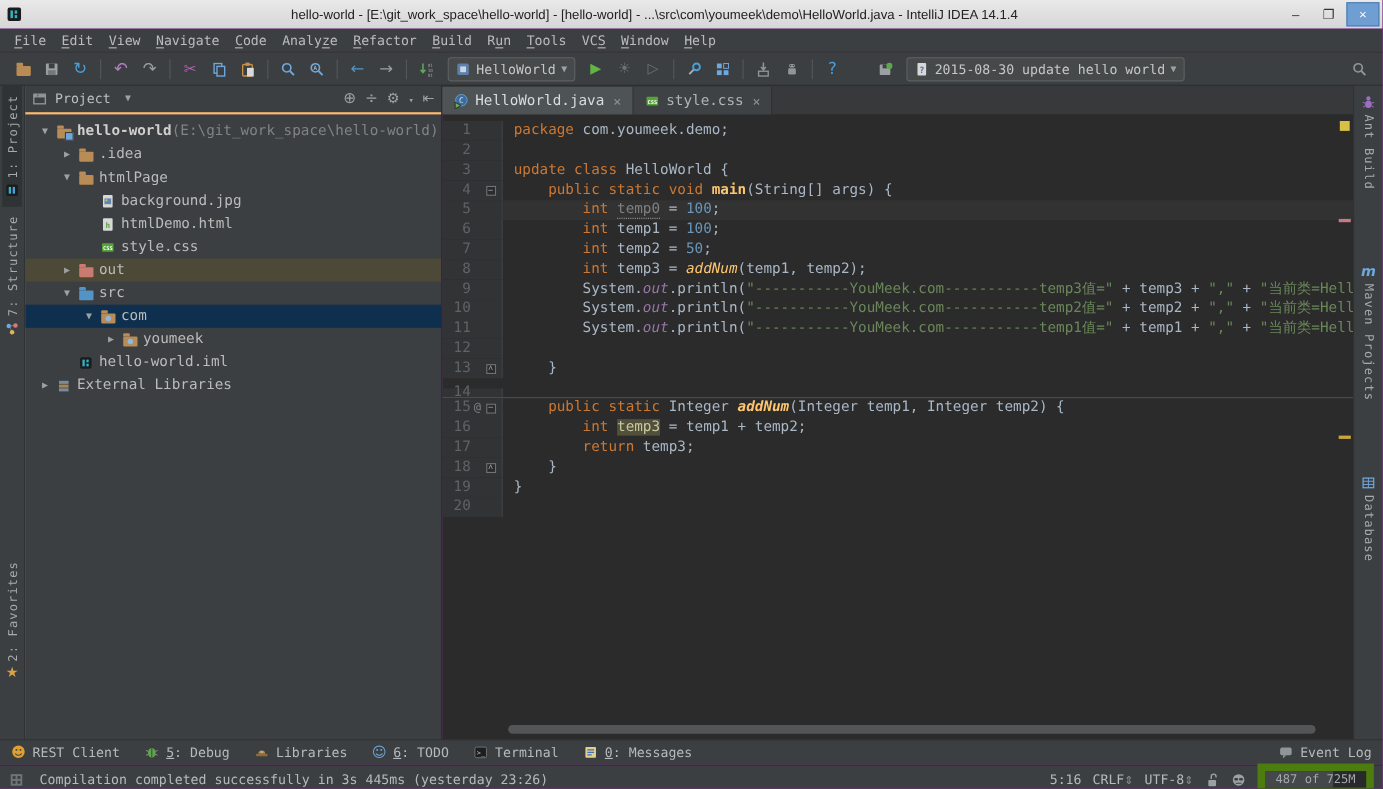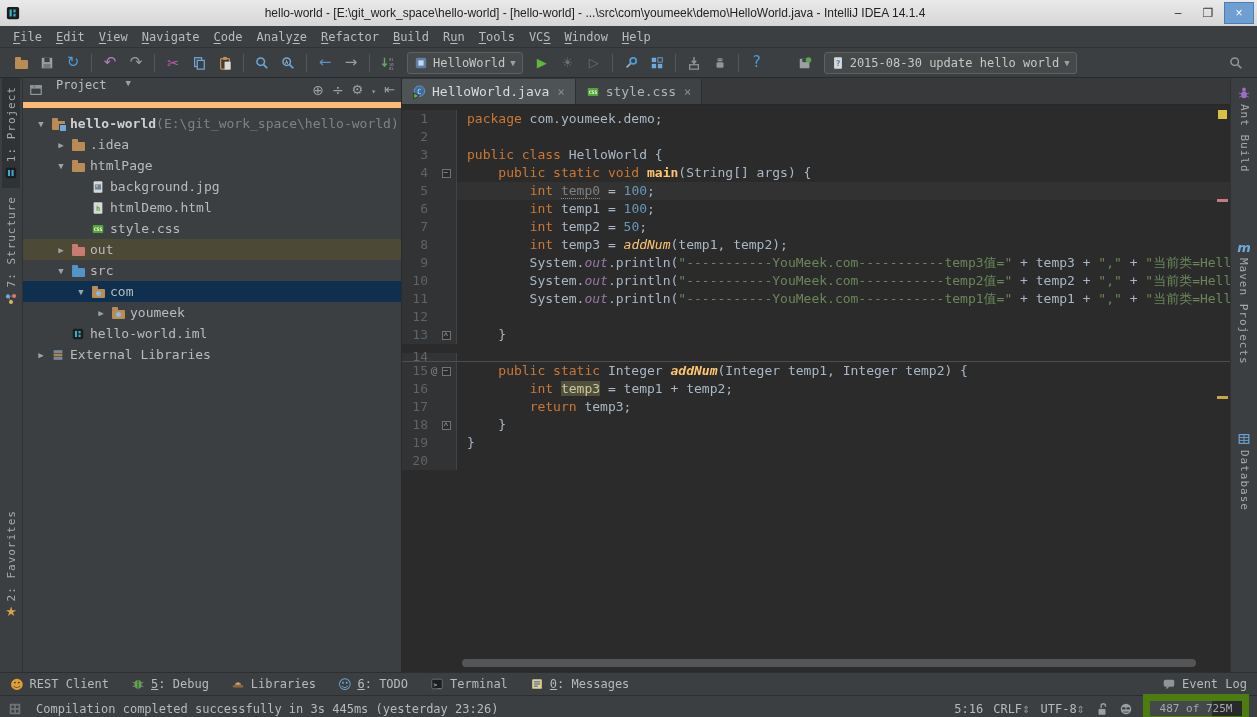--- a/index.html
+++ b/index.html
@@ -33,21 +33,21 @@
   .main{display:flex;height:594px;}
   .stripe{background:#3c3f41;display:flex;flex-direction:column;align-items:center;}
   .stripe.left{width:22px;border-right:1px solid #2f3133;}
   .stripe.right{width:26px;border-left:1px solid #2f3133;}
   .sbtn{display:flex;flex-direction:column;align-items:center;gap:4px;padding:8px 2px;}
   .sbtn.active{background:#2f3335;}
   .vtext{writing-mode:vertical-rl;font-size:11px;color:#a7abad;letter-spacing:1px;}
   .vtext.up{transform:rotate(180deg);}
   
   .project{width:378px;background:#3c3f41;display:flex;flex-direction:column;border-right:1px solid #282b2d;}
-  .pp-head{height:24px;display:flex;padding:0 6px;border-bottom:6px solid #fdba74;gap:11px;}
+  .pp-head{height:24px;display:flex;align-items:center;padding:0 6px;border-bottom:2px solid #fdba74;gap:5px;}
   .pp-head .lbl{color:#bcbfc2;margin-left:2px;}
   .pp-head .car{font-size:9px;color:#9da1a4;margin-left:8px;}
   .pp-head .sp{flex:1;}
   .pp-tools{display:flex;align-items:center;gap:8px;color:#9da1a4;}
   .tree{padding-top:5px;flex:1;overflow:hidden;}
   .trow{height:21px;display:flex;align-items:center;white-space:nowrap;color:#bbbbbb;font-size:13px;}
   .trow .arr{width:16px;text-align:center;font-size:9px;color:#9da1a4;flex:none;}
   .trow .ticon{width:18px;display:flex;justify-content:center;flex:none;}
   .trow .suffix{color:#808386;text-align:center;}
   .trow.selected{background:#0f2f4f;}
@@ -573,21 +573,21 @@
                 <span class="fold"></span>
               </span>
               <span class="src"></span>
             </div>
             <div class="cl">
               <span class="gut">
                 <span class="num">3</span>
                 <span class="gmark"></span>
                 <span class="fold"></span>
               </span>
-              <span class="src"><span class="tk-kw">public</span><span class="tk-pl"> </span><span class="tk-kw">class</span><span class="tk-pl"> HelloWorld {</span></span>
+              <span class="src"><span class="tk-kw">update</span><span class="tk-pl"> </span><span class="tk-kw">class</span><span class="tk-pl"> HelloWorld {</span></span>
             </div>
             <div class="cl">
               <span class="gut">
                 <span class="num">4</span>
                 <span class="gmark"></span>
                 <span class="fold">
                   <i>−</i>
                 </span>
               </span>
               <span class="src"><span class="tk-pl">    </span><span class="tk-kw">public static void</span><span class="tk-pl"> </span><span class="tk-mth">main</span><span class="tk-pl">(String[] args) {</span></span>

